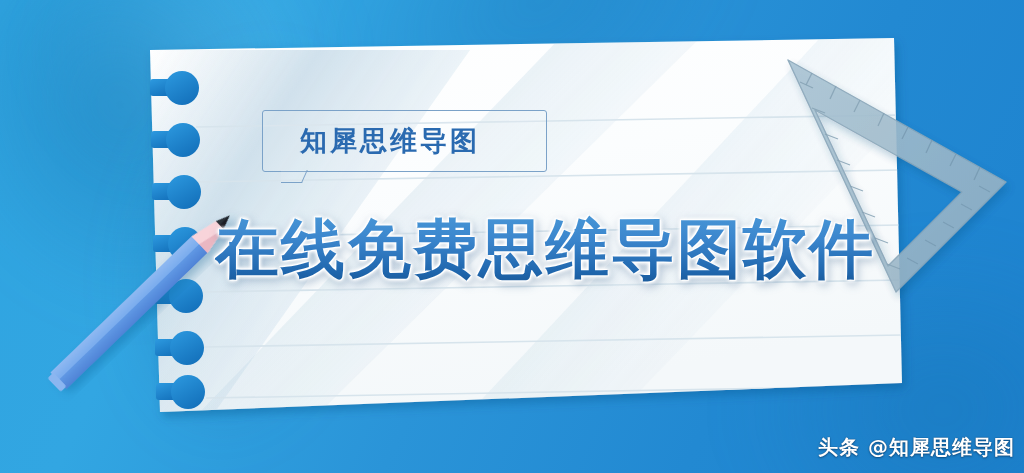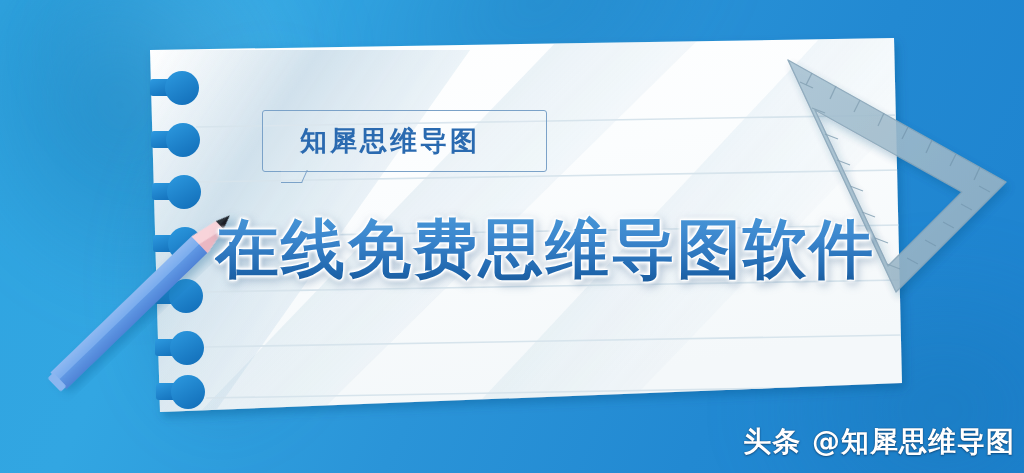--- a/index.html
+++ b/index.html
@@ -63,21 +63,21 @@
     background:linear-gradient(180deg,#4b9ad9 0%,#3b86cd 38%,#1f66ad 78%,#17538f 100%);
     -webkit-background-clip:text;background-clip:text;color:transparent;
     -webkit-text-stroke:0px transparent;
     filter:drop-shadow(0 0 2px #ffffff) drop-shadow(1px 1px 0 #ffffff)
            drop-shadow(-1px -1px 0 #ffffff) drop-shadow(2px 3px 4px rgba(20,70,120,.28));
   }
 
   
   #watermark{
     position:absolute;right:18px;bottom:12px;
-    font-size:28px;font-weight:bold;color:#ffffff;
+    font-size:20px;font-weight:bold;color:#ffffff;
     letter-spacing:1px;white-space:nowrap;
     font-family:"DejaVu Sans","Liberation Sans",sans-serif;
     text-shadow:0 1px 2px rgba(0,40,80,.55), 0 0 1px rgba(0,40,80,.8);
   }
 </style>
 </head>
 <body>
 
 <div id="banner">
 

